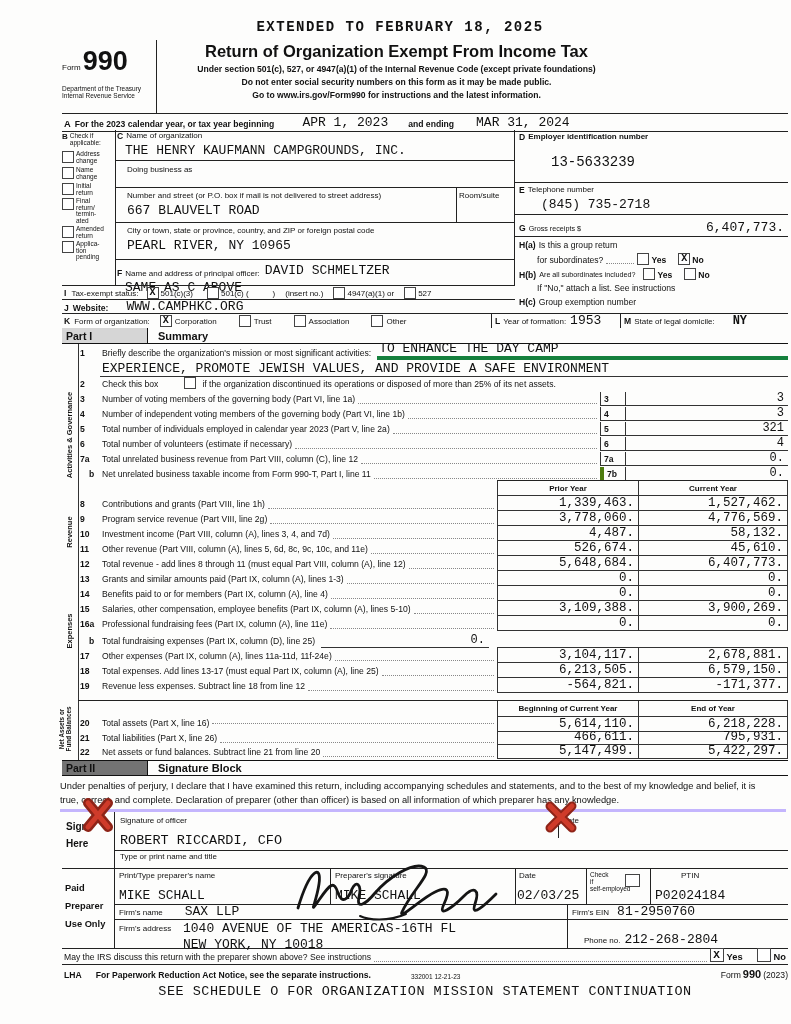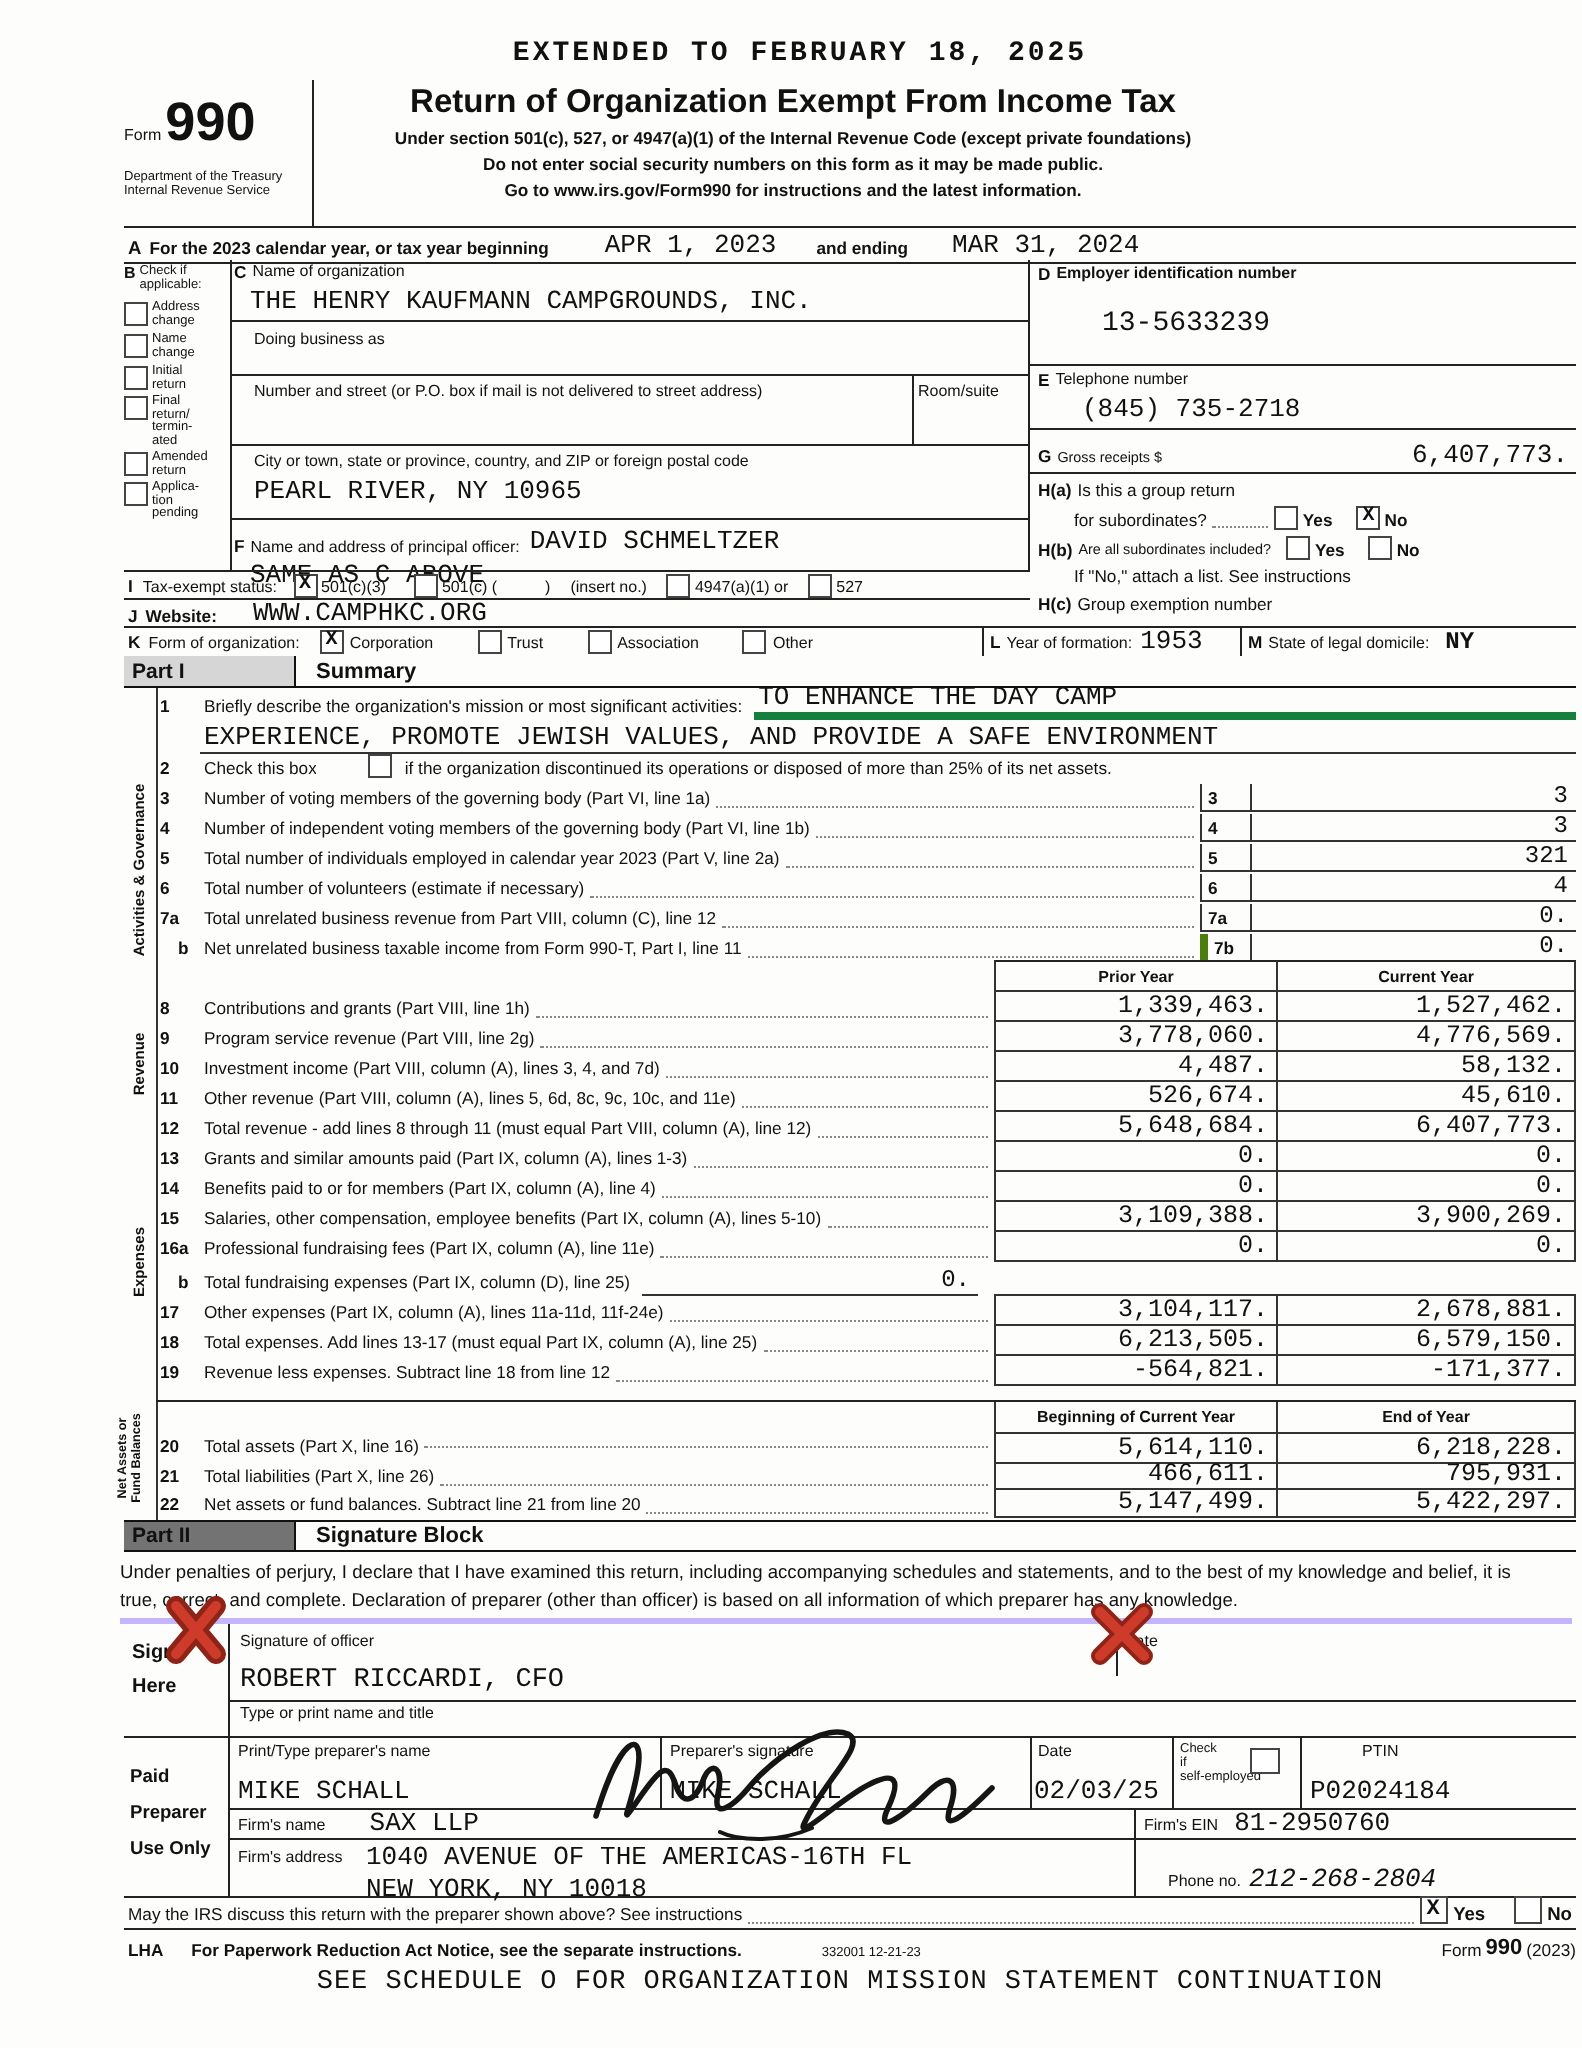--- a/index.html
+++ b/index.html
@@ -113,20 +113,21 @@
           <span class="t8">Name of organization</span>
         </div>
         <div class="val t13" style="margin:2px 0 0 10px;">THE HENRY KAUFMANN CAMPGROUNDS, INC.</div>
       </div>
       <div style="height:22px;border-bottom:1px solid #222;">
         <div class="t8" style="margin:4px 0 0 12px;">Doing business as</div>
       </div>
       <div class="f" style="height:34px;border-bottom:1px solid #222;">
         <div style="flex:1;">
           <div class="t8" style="margin:3px 0 0 12px;">Number and street (or P.O. box if mail is not delivered to street address)</div>
+          <div class="val t13" style="margin:3px 0 0 12px;">667 BLAUVELT ROAD</div>
         </div>
         <div style="width:57px;border-left:1px solid #222;">
           <div class="t8" style="margin:3px 0 0 2px;">Room/suite</div>
         </div>
       </div>
       <div style="height:33px;">
         <div class="t8" style="margin:3px 0 0 12px;">City or town, state or province, country, and ZIP or foreign postal code</div>
         <div class="val t13" style="margin:3px 0 0 12px;">PEARL RIVER, NY  10965</div>
       </div>
       <div style="height:35px;border-top:1px solid #222;">
@@ -225,21 +226,21 @@
       <span class="t8" style="margin-bottom:2px;">Other</span>
     </div>
     <div class="f ae" style="width:128px;border-left:1px solid #222;">
       <span class="b t85" style="margin:0 3px 2px 3px;">L</span>
       <span class="t8" style="margin-bottom:2px;">Year of formation:</span>
       <span class="val t13" style="margin-left:4px;">1953</span>
     </div>
     <div class="f ae" style="width:167px;border-left:1px solid #222;">
       <span class="b t85" style="margin:0 3px 2px 3px;">M</span>
       <span class="t8" style="margin-bottom:2px;">State of legal domicile:</span>
-      <span class="val b t12" style="margin-left:8px;">NY</span>
+      <span class="val b t12" style="margin-left:18px;">NY</span>
     </div>
   </div>
 
   <div class="abs f ac" style="left:62px;top:328px;width:726px;height:16px;border-bottom:1.6px solid #111;box-sizing:border-box;">
     <div class="b" style="width:86px;height:100%;background:#d6d6d6;border-right:1.3px solid #111;font-size:10.5px;display:flex;align-items:center;padding-left:4px;box-sizing:border-box;">Part I</div>
     <div class="b" style="font-size:11px;margin-left:10px;">Summary</div>
   </div>
 
   <div class="abs" style="left:62px;top:344px;width:726px;height:416px;">
 
@@ -536,21 +537,21 @@
       </div>
 
       <div class="f" style="height:28px;">
         <div style="flex:1;position:relative;">
           <span class="t8 abs" style="left:4px;top:4px;">Firm's address</span>
           <div class="val t13" style="margin:1px 0 0 68px;">1040 AVENUE OF THE AMERICAS-16TH FL</div>
           <div class="val t13" style="margin:1px 0 0 68px;">NEW YORK, NY 10018</div>
         </div>
         <div class="f ae" style="width:221px;border-left:1px solid #222;box-sizing:border-box;padding-left:12px;">
           <span class="t8" style="margin:0 0 3px 4px;">Phone no.</span>
-          <span class="val t13" style="margin:0 0 1px 4px;font-style:italic;">212-268-2804</span>
+          <span class="val t13" style="margin:0 0 1px 4px;">212-268-2804</span>
         </div>
       </div>
     </div>
   </div>
 
   <div class="abs f ae" style="left:62px;top:949px;width:726px;height:16px;border-bottom:1px solid #222;box-sizing:border-box;">
     <span class="t85" style="margin:0 0 2px 2px;">May the IRS discuss this return with the preparer shown above? See instructions</span>
     <span class="lead"></span>
     <span class="cb big" style="margin:0 3px 2px 0;">X</span>
     <span class="b t9" style="margin-bottom:2px;">Yes</span>

